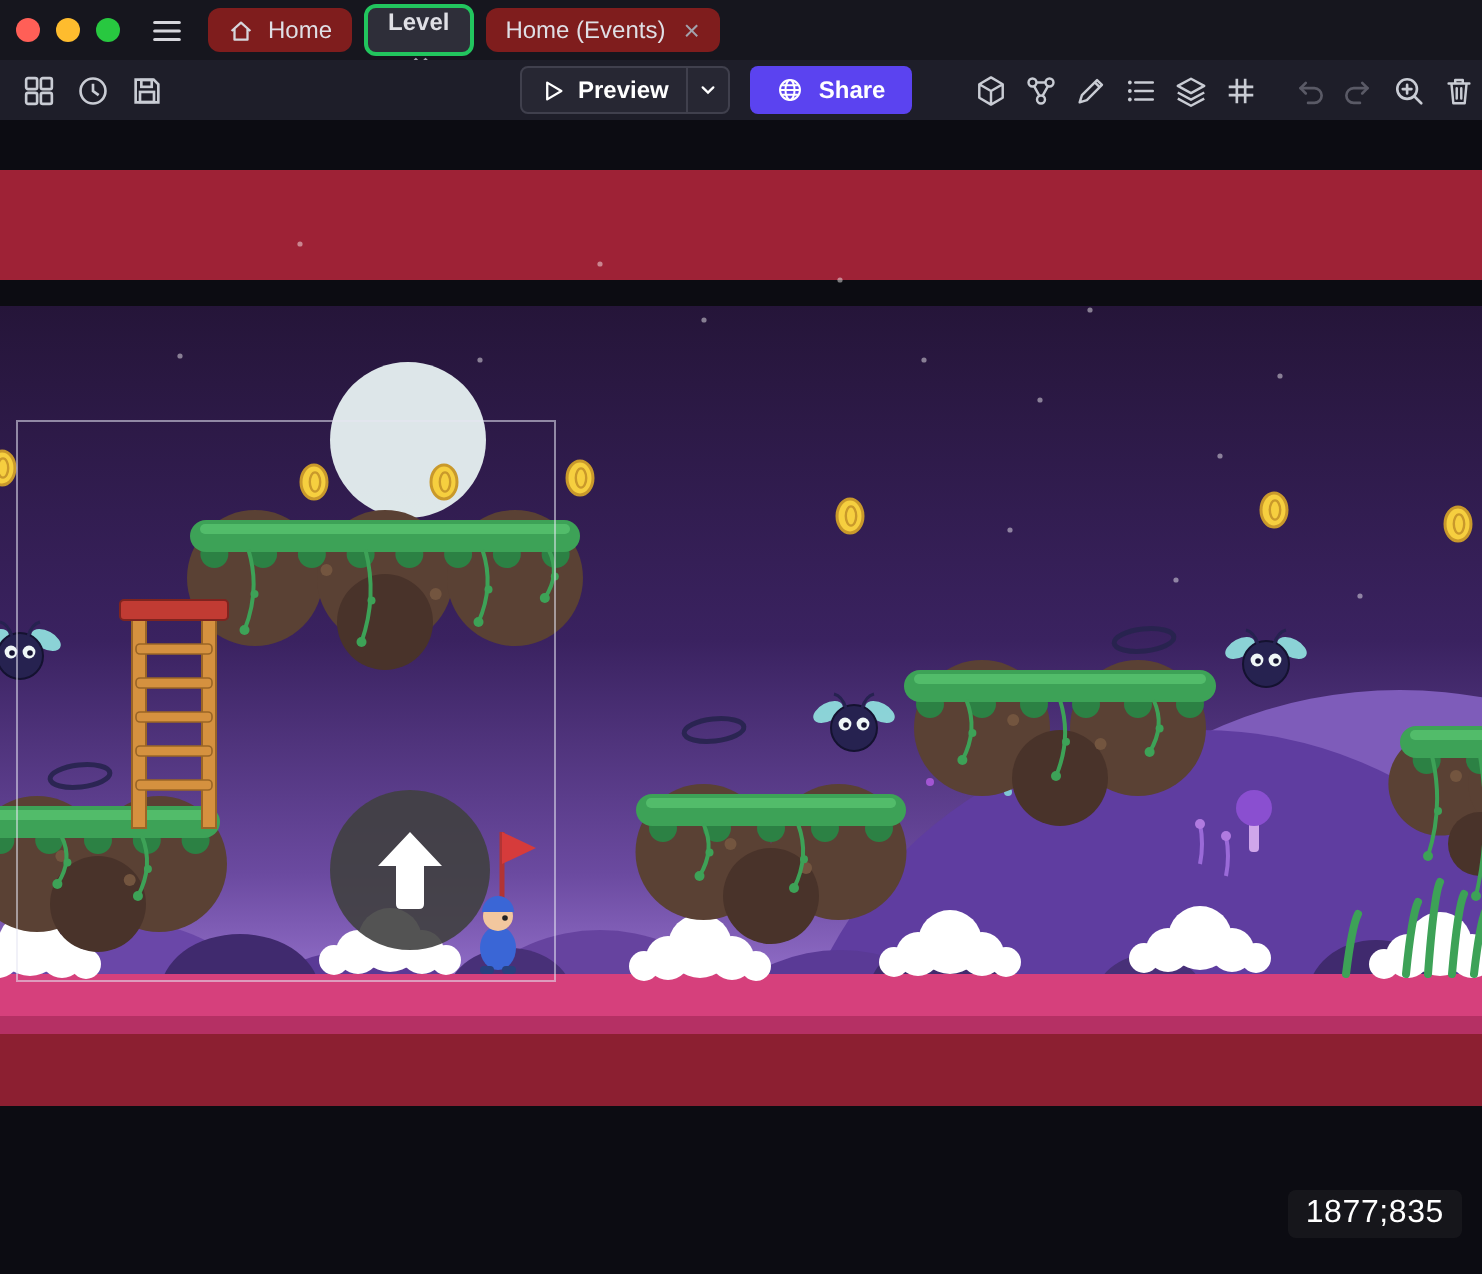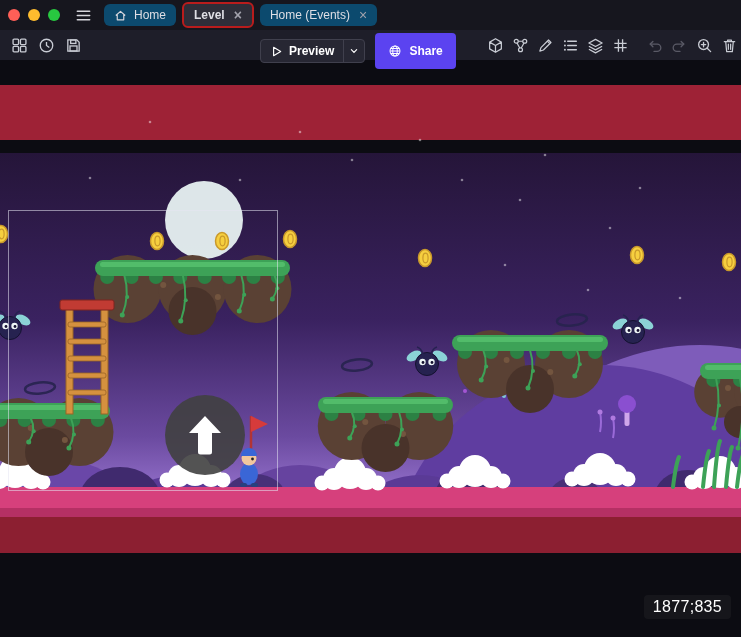--- a/index.html
+++ b/index.html
@@ -5,36 +5,36 @@
   html,body{margin:0;padding:0;width:741px;height:637px;background:#0c0c12;overflow:hidden;
     font-family:"Liberation Sans", sans-serif;-webkit-font-smoothing:antialiased;}
   .titlebar{position:absolute;top:0;left:0;width:741px;height:30px;background:#16161e;
     display:flex;align-items:center;padding:0 8px;box-sizing:border-box;z-index:30;}
   .traffic{display:flex;gap:8px;margin-right:10px;}
   .light{width:12px;height:12px;border-radius:50%;}
   .light.close{background:#ff5f57}.light.min{background:#febc2e}.light.max{background:#28c840}
   .menu-btn{width:26px;height:24px;display:flex;align-items:center;justify-content:center;color:#d6d6dc;}
   .tabs{display:flex;gap:6px;margin-left:8px;align-items:center;}
   .tab{display:flex;align-items:center;gap:7px;height:22px;padding:0 10px;border-radius:6px;
-    background:#0c4a6e;color:#dfdfe5;font-size:12px;white-space:nowrap;box-sizing:border-box;}
-  .tab.active{border:2px solid #b91c1c;background:#2e2e39;height:26px;font-weight:bold;}
+    background:#7f1d1d;color:#dfdfe5;font-size:12px;white-space:nowrap;box-sizing:border-box;}
+  .tab.active{border:2px solid #22c55e;background:#2e2e39;height:26px;font-weight:bold;flex-direction:column;}
   .tab .close{color:#a2a2ac;font-size:14px;line-height:1;margin-left:2px;cursor:default;}
   .tab .tab-icon{display:flex;color:#d6d6dc;}
   .toolbar{position:absolute;top:30px;left:0;width:741px;height:30px;background:#1e1e29;z-index:30;padding-left:40px;}
   .tb-left{position:absolute;left:8px;top:3px;display:flex;gap:4px;}
   .tb-center{position:absolute;left:260px;top:3px;display:flex;gap:10px;align-items:center;}
   .tb-right{position:absolute;right:6px;top:3px;display:flex;gap:2px;align-items:center;}
   .icon-btn{width:23px;height:24px;display:flex;align-items:center;justify-content:center;color:#c9ccd4;border-radius:4px;}
   .icon-btn.dim{color:#5a5a66;}
   .icon-btn.sp{margin-left:9px;}
   .btn-preview{display:flex;align-items:stretch;height:24px;background:#272733;border:1px solid #40404d;
     border-radius:4px;color:#fff;box-sizing:border-box;}
   .preview-main{display:flex;align-items:center;gap:6px;padding:0 9px;font-size:12px;font-weight:bold;}
   .preview-split{width:20px;border-left:1px solid #40404d;display:flex;align-items:center;justify-content:center;}
-  .btn-share{display:flex;align-items:center;gap:7px;height:36px;padding:0 13px;background:#5b43f0;
+  .btn-share{display:flex;align-items:center;gap:7px;height:24px;padding:0 13px;background:#5b43f0;
     border-radius:4px;color:#fff;font-size:12px;font-weight:bold;}
   .canvas{position:absolute;top:60px;left:0;width:741px;height:577px;overflow:hidden;}
   .coords{position:absolute;right:10px;bottom:18px;background:rgba(24,24,28,0.92);color:#fff;
     font-size:16px;padding:3px 9px;border-radius:4px;letter-spacing:.3px;}
   svg{display:block;}
 </style>
 </head>
 <body>
 
 <div class="titlebar">

